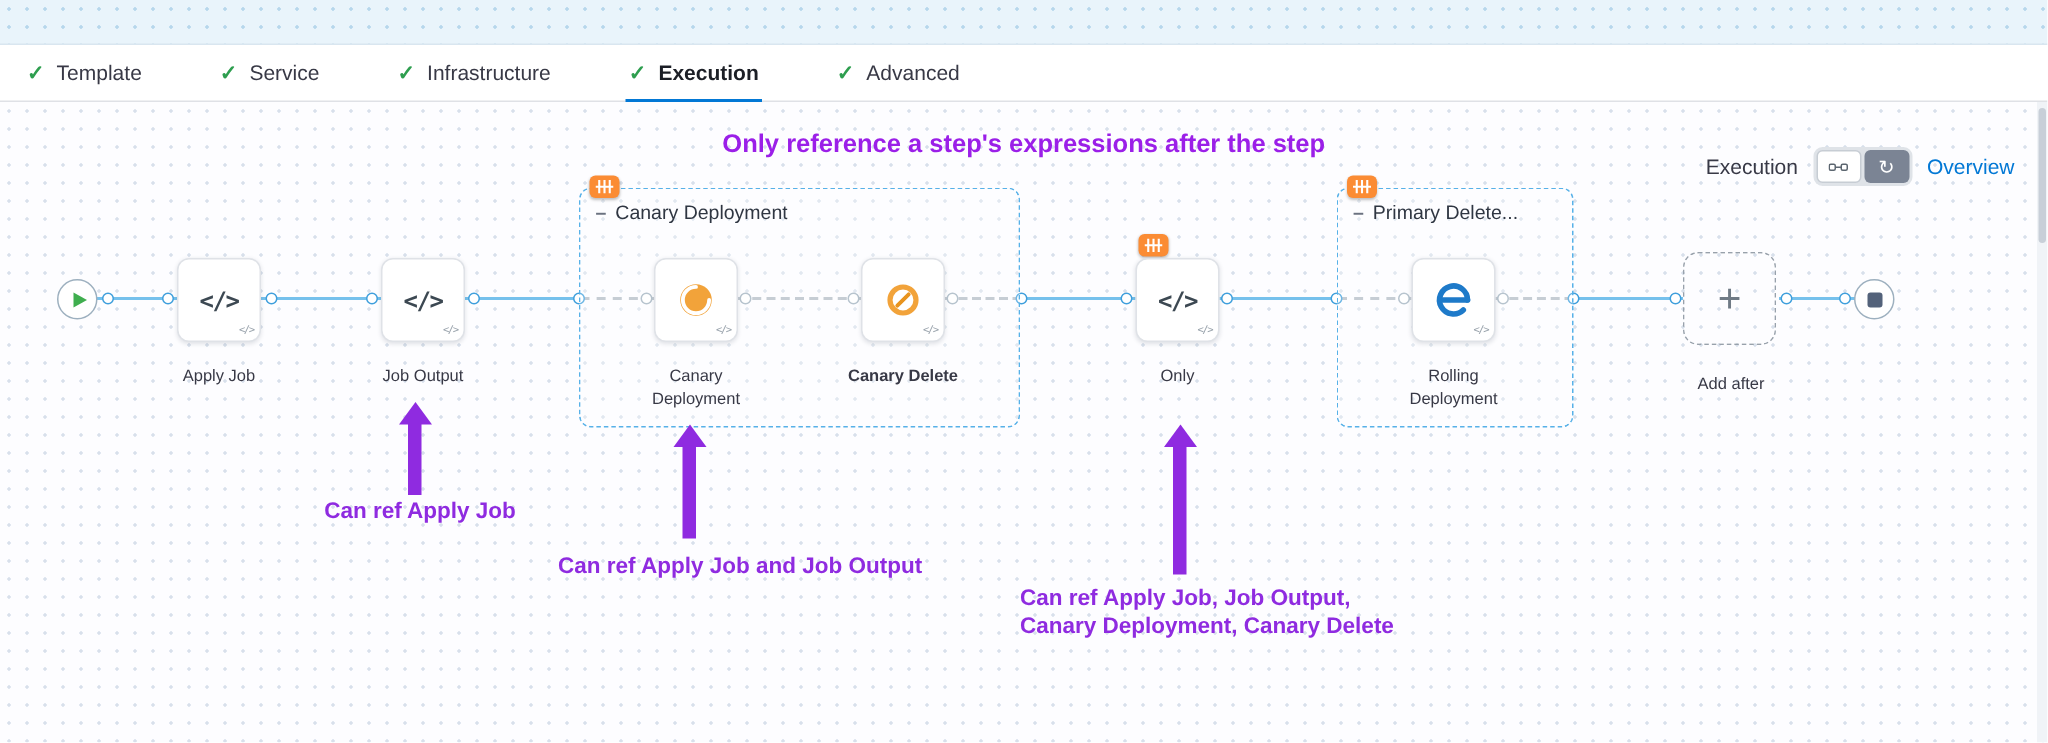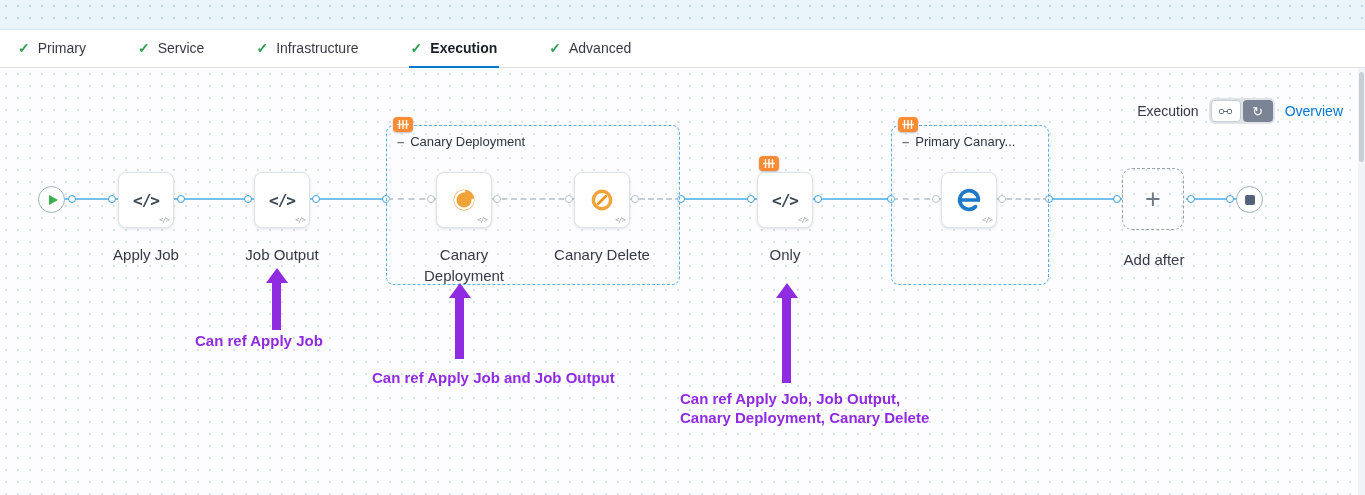--- a/index.html
+++ b/index.html
@@ -68,21 +68,21 @@
   .stop-sq{ width:10px; height:10px; border-radius:2px; background:#53627a; }
 
   
   .node{ position:absolute; top:104px; width:56px; height:56px; background:#fff;
          border:1px solid #dfe2e7; border-radius:8px; box-shadow:0 1px 3px rgba(40,60,80,.14);
          display:flex; align-items:center; justify-content:center; cursor:pointer; }
   .code-icon{ font-family:"DejaVu Sans Mono", monospace; font-weight:bold; font-size:16px;
               color:#3c4852; letter-spacing:-1px; }
   .corner-icon{ position:absolute; bottom:3px; right:4px; font-size:7px; color:#98a2ab;
                 font-family:"DejaVu Sans Mono", monospace; letter-spacing:-1px; }
-  .node-label{ position:absolute; top:176px; text-align:center; font-size:15px; color:#383946; line-height:1.4; }
+  .node-label{ position:absolute; top:176px; text-align:center; font-size:11px; color:#383946; line-height:1.4; }
 
   
   .group{ position:absolute; top:57px; height:160px; border:1px dashed #57b1e8; border-radius:8px;
           background:rgba(255,255,255,.25); }
   .group-title{ position:absolute; top:8px; left:10px; display:flex; align-items:center; gap:6px;
                 font-size:13px; color:#2f3642; white-space:nowrap; max-width:140px; overflow:hidden; }
   .minus{ color:#6b7280; font-weight:bold; }
   .badge{ position:absolute; width:20px; height:15px; background:#fb8c34; border-radius:4px;
           display:flex; align-items:center; justify-content:center; box-shadow:0 1px 2px rgba(0,0,0,.25); }
 
@@ -104,21 +104,21 @@
 </style>
 </head>
 <body>
 
 <div class="top-strip"></div>
 
 <div class="tabbar">
   <div class="tabs">
     <div class="tab">
       <span class="check">✓</span>
-      <span>Primary</span>
+      <span>Template</span>
     </div>
     <div class="tab">
       <span class="check">✓</span>
       <span>Service</span>
     </div>
     <div class="tab">
       <span class="check">✓</span>
       <span>Infrastructure</span>
     </div>
     <div class="tab active">
@@ -127,20 +127,21 @@
     </div>
     <div class="tab">
       <span class="check">✓</span>
       <span>Advanced</span>
     </div>
   </div>
 </div>
 
 <div class="canvas">
 
+  <div class="heading">Only reference a step's expressions after the step</div>
 
   <div class="exec-controls">
     <span class="exec-label">Execution</span>
     <div class="toggle">
       <button class="seg seg-exec">
         <span style="display:flex;">
           <svg width="13" height="11" viewBox="0 0 13 11">
               <rect x="0.5" y="3.5" width="4" height="4" rx="1" fill="none" stroke="#5c6670"></rect>
               <rect x="8.5" y="3.5" width="4" height="4" rx="1" fill="none" stroke="#5c6670"></rect>
               <path d="M4.5 5.5h4" stroke="#5c6670"></path>
@@ -218,21 +219,21 @@
           <g stroke="#fff" stroke-width="1.4">
             <line x1="2.5" y1="0" x2="2.5" y2="9"></line>
             <line x1="6" y1="0" x2="6" y2="9"></line>
             <line x1="9.5" y1="0" x2="9.5" y2="9"></line>
             <line x1="0" y1="4.5" x2="12" y2="4.5"></line>
           </g>
         </svg>
     </div>
     <div class="group-title">
       <span class="minus">–</span>
-      <span>Primary Canary...</span>
+      <span>Primary Delete...</span>
     </div>
   </div>
 
   <div class="node" style="left:118px;">
     <span class="code-icon">&lt;/&gt;</span>
     <span class="corner-icon">&lt;/&gt;</span>
   </div>
   <div class="node-label" style="left:86px;width:120px;">Apply Job</div>
 
   <div class="node" style="left:254px;">
@@ -254,21 +255,21 @@
 
   <div class="node" style="left:574px;">
     <span style="display:flex;">
       <svg width="26" height="26" viewBox="0 0 24 24">
           <circle cx="12" cy="12" r="8" fill="none" stroke="#f2a33a" stroke-width="3.2"></circle>
           <path d="M8.5 15.5 15.5 8.5" stroke="#e8941f" stroke-width="2.4" stroke-linecap="round"></path>
         </svg>
     </span>
     <span class="corner-icon">&lt;/&gt;</span>
   </div>
-  <div class="node-label" style="left:542px;width:120px;">Canary Delete</div>
+  <div class="node-label" style="left:542px;width:120px;font-weight:bold;">Canary Delete</div>
 
   <div class="badge" style="left:759px;top:88px;">
     <svg width="12" height="9" viewBox="0 0 12 9">
         <g stroke="#fff" stroke-width="1.4">
           <line x1="2.5" y1="0" x2="2.5" y2="9"></line>
           <line x1="6" y1="0" x2="6" y2="9"></line>
           <line x1="9.5" y1="0" x2="9.5" y2="9"></line>
           <line x1="0" y1="4.5" x2="12" y2="4.5"></line>
         </g>
       </svg>
@@ -281,36 +282,37 @@
 
   <div class="node" style="left:941px;">
     <span style="display:flex;">
       <svg width="28" height="28" viewBox="0 0 24 24">
           <path d="M20 12 A8 8 0 1 0 17.6 17.7" fill="none" stroke="#1e7ac9" stroke-width="3.2" stroke-linecap="round"></path>
           <line x1="4.8" y1="12" x2="20" y2="12" stroke="#1e7ac9" stroke-width="3.2" stroke-linecap="round"></line>
         </svg>
     </span>
     <span class="corner-icon">&lt;/&gt;</span>
   </div>
+  <div class="node-label" style="left:924px;width:90px;">Rolling Deployment</div>
 
   <div class="add-step">
     <span>+</span>
   </div>
   <div class="node-label" style="left:1104px;width:100px;top:181px;">Add after</div>
 
   <div class="arrow-head" style="left:266px;top:200px;"></div>
   <div class="arrow-shaft" style="left:272px;top:214px;height:48px;"></div>
 
   <div class="arrow-head" style="left:449px;top:215px;"></div>
   <div class="arrow-shaft" style="left:455px;top:229px;height:62px;"></div>
 
   <div class="arrow-head" style="left:776px;top:215px;"></div>
   <div class="arrow-shaft" style="left:782px;top:229px;height:86px;"></div>
 
-  <div class="note" style="left:195px;top:263px;width:170px;text-align:left;">Can ref Apply Job</div>
+  <div class="note" style="left:195px;top:263px;width:170px;text-align:center;">Can ref Apply Job</div>
   <div class="note" style="left:680px;top:321px;width:300px;">
     <span>Can ref Apply Job, Job Output,</span><br>
     <span>Canary Deployment, Canary Delete</span>
   </div>
   <div class="note" style="left:372px;top:300px;width:290px;">Can ref Apply Job and Job Output</div>
 
   <div class="scrollbar">
     <div class="scroll-thumb"></div>
   </div>
 

